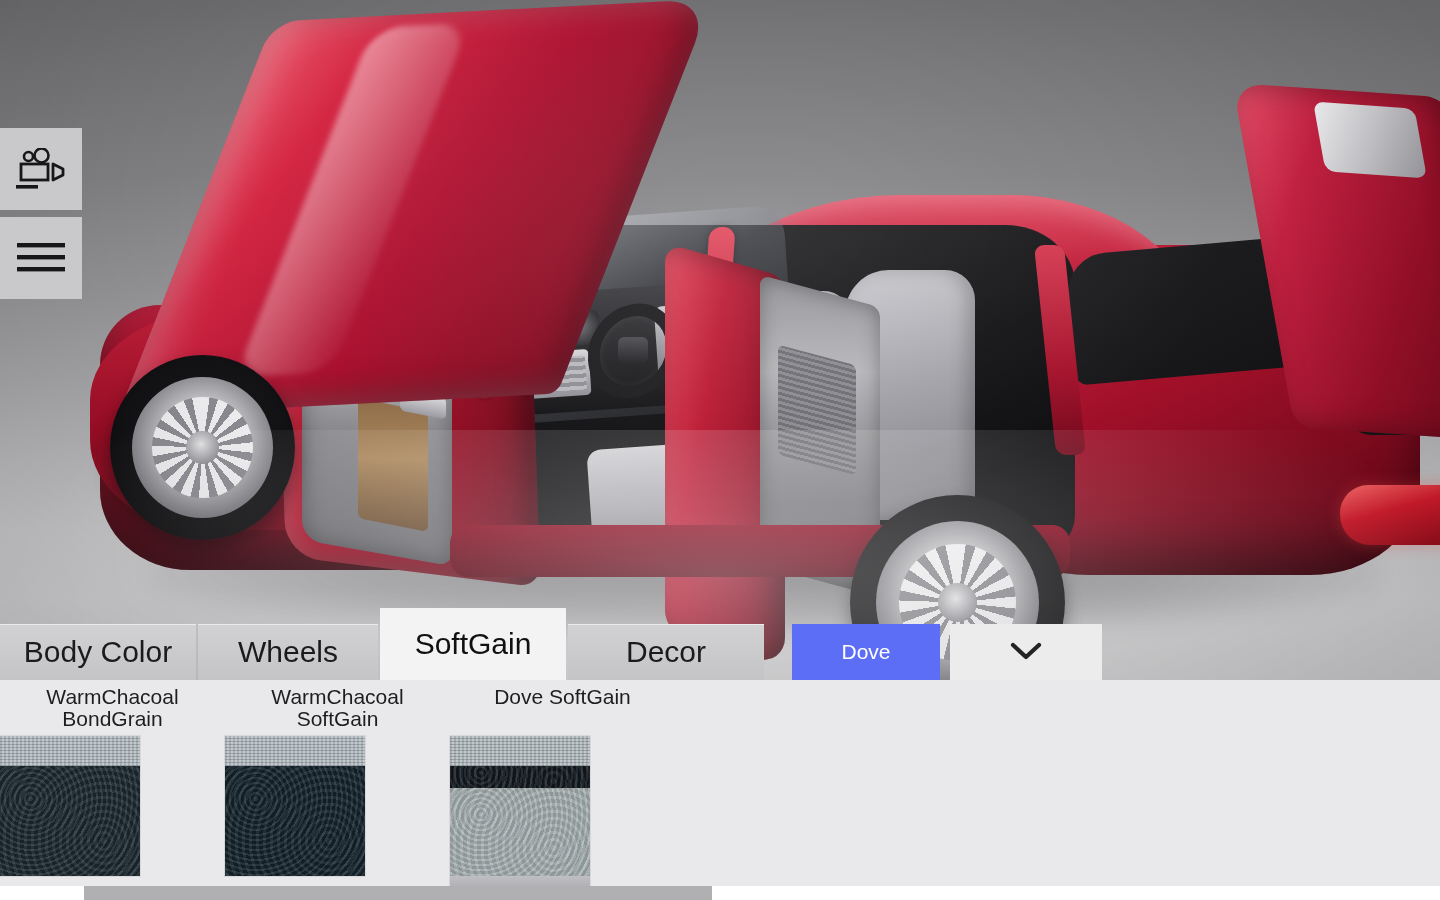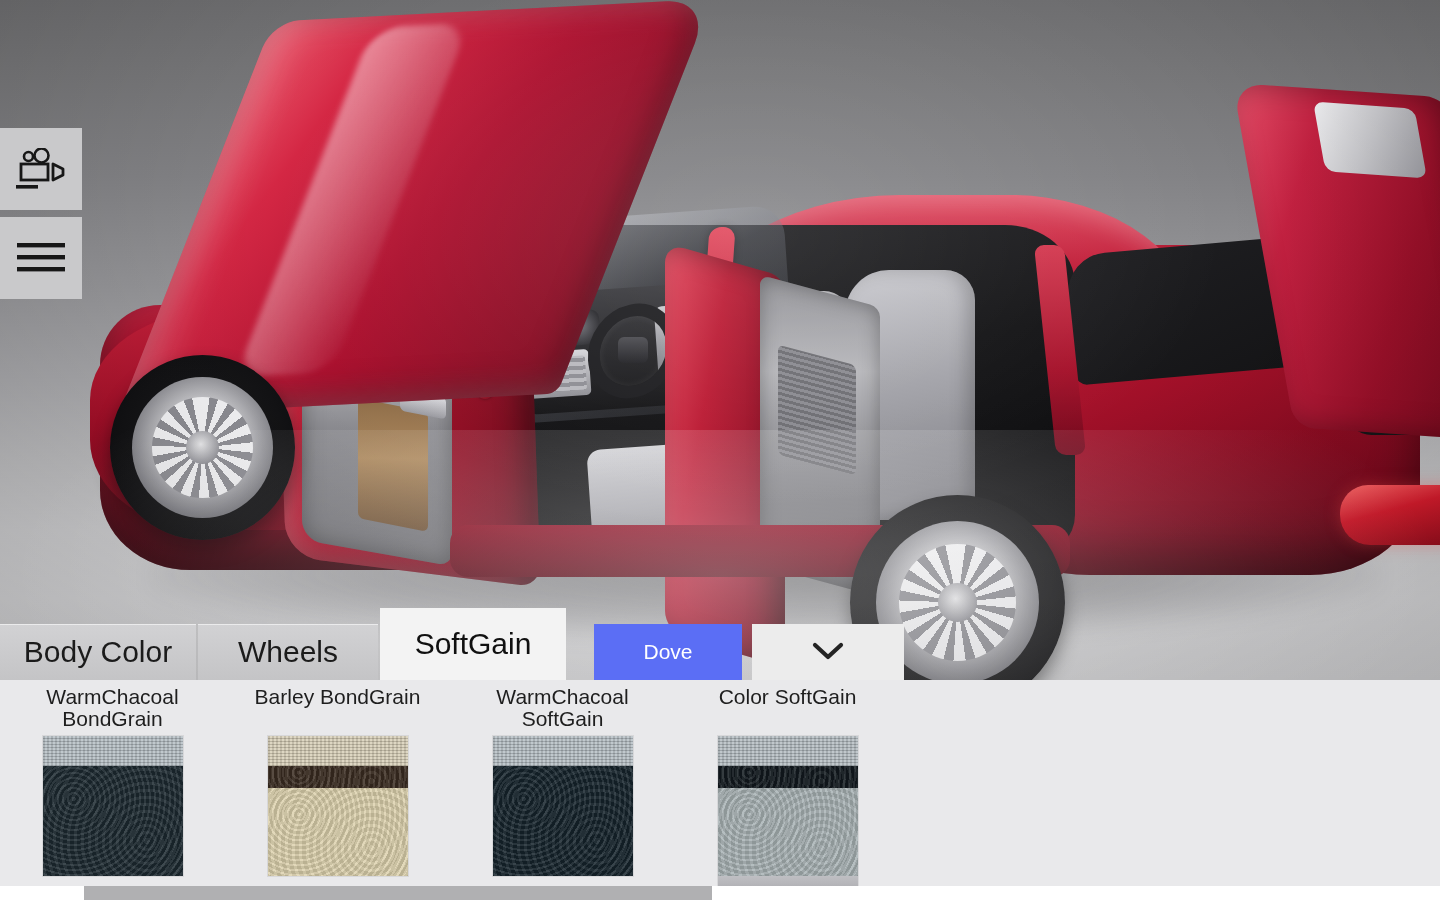--- a/index.html
+++ b/index.html
@@ -462,21 +462,20 @@
     position: absolute;
     left: 0; top: 0;
     height: 200px;
     display: flex;
     align-items: flex-start;
   }
   .swatch-cell {
     width: 225px;
     display: flex;
     flex-direction: column;
-    align-items: center;
     cursor: pointer;
     padding-top: 6px;
   }
   .swatch-label {
     font-size: 21px;
     color: #1e1e1e;
     text-align: center;
     line-height: 1.07;
     min-height: 48px;
     padding: 0 4px;
@@ -623,20 +622,23 @@
   <div id="tabstrip">
     <button class="tab" id="tab-bodycolor">
       <span>Body Color</span>
     </button>
     <button class="tab" id="tab-wheels">
       <span>Wheels</span>
     </button>
     <button class="tab active" id="tab-interior">
       <span>SoftGain</span>
     </button>
+    <button class="tab" id="tab-decor">
+      <span>Decor</span>
+    </button>
 
     <div class="spacer-a"></div>
 
     <button id="drive-btn">
       <span>Dove</span>
     </button>
 
     <button id="expand-btn">
       <span>
         <svg width="34" height="22" viewBox="0 0 34 22" aria-hidden="true">
@@ -654,40 +656,32 @@
         <div class="swatch-cell">
           <div class="swatch-label">WarmChacoal
 BondGrain</div>
           <div class="swatch-tile">
             <div class="band-body tex-grain" style="top:30px;bottom:0;background:#1d2a31;"></div>
             <div class="band-top tex-weave" style="background:#b3bcc2;"></div>
           </div>
         </div>
 
 
-        <div class="swatch-cell">
-          <div class="swatch-label">Barley BondGrain</div>
-          <div class="swatch-tile">
-            <div class="band-body tex-grain" style="top:52px;bottom:0;background:#ddd2ae;"></div>
-            <div class="band-mid tex-grain" style="top:30px;height:22px;background:#3b2d22;"></div>
-            <div class="band-top tex-weave" style="background:#d6cdb5;"></div>
-          </div>
-        </div>
 
         <div class="swatch-cell">
           <div class="swatch-label">WarmChacoal
 SoftGain</div>
           <div class="swatch-tile">
             <div class="band-body tex-grain" style="top:30px;bottom:0;background:#16242c;"></div>
             <div class="band-top tex-weave" style="background:#b3bcc2;"></div>
           </div>
         </div>
 
         <div class="swatch-cell">
-          <div class="swatch-label">Color SoftGain</div>
+          <div class="swatch-label">Dove SoftGain</div>
           <div class="swatch-tile" style="height:158px;">
             <div class="band-body tex-grain" style="top:52px;bottom:18px;background:#a9b3b5;"></div>
             <div class="band-mid tex-grain" style="top:30px;height:22px;background:#121a1f;"></div>
             <div class="band-top tex-weave" style="background:#b2bbc0;"></div>
             <div class="tile-extra" style="bottom:0;"></div>
           </div>
         </div>
 
 
       </div>

